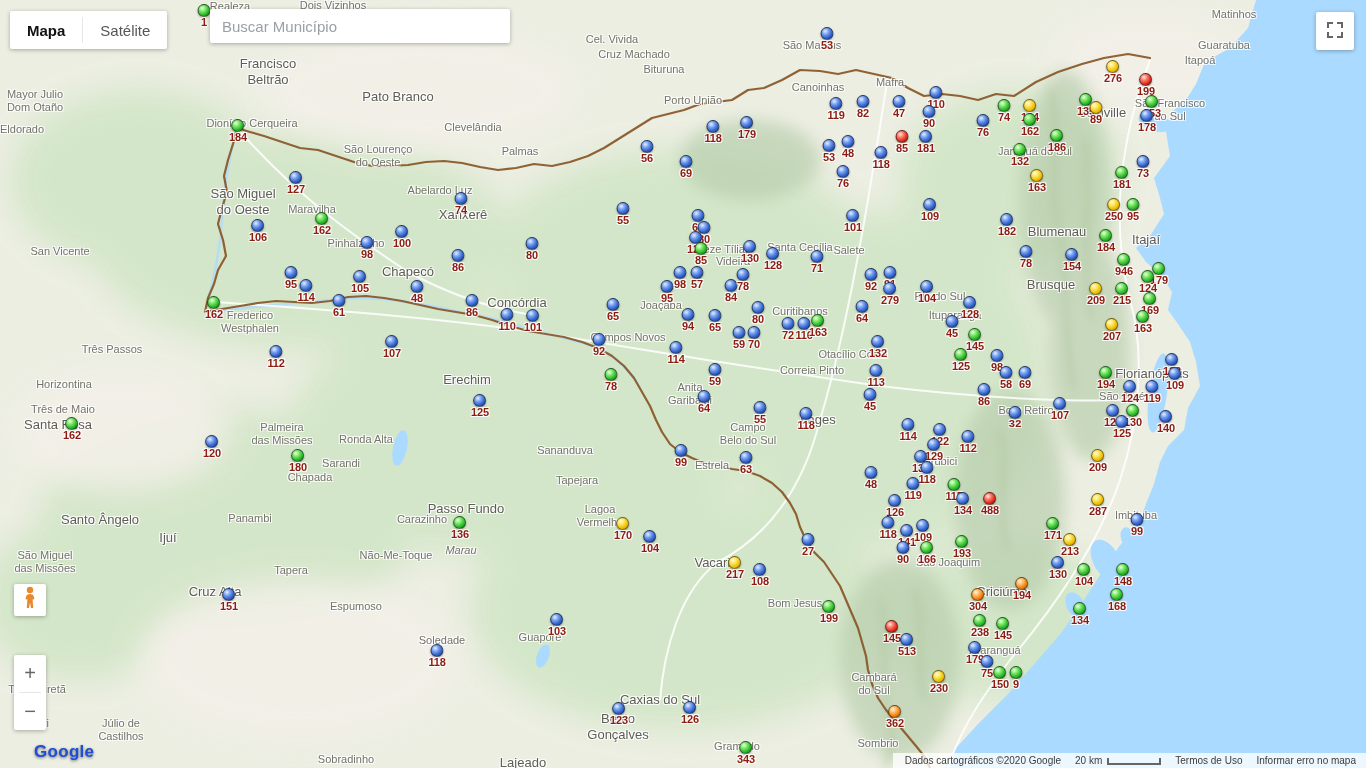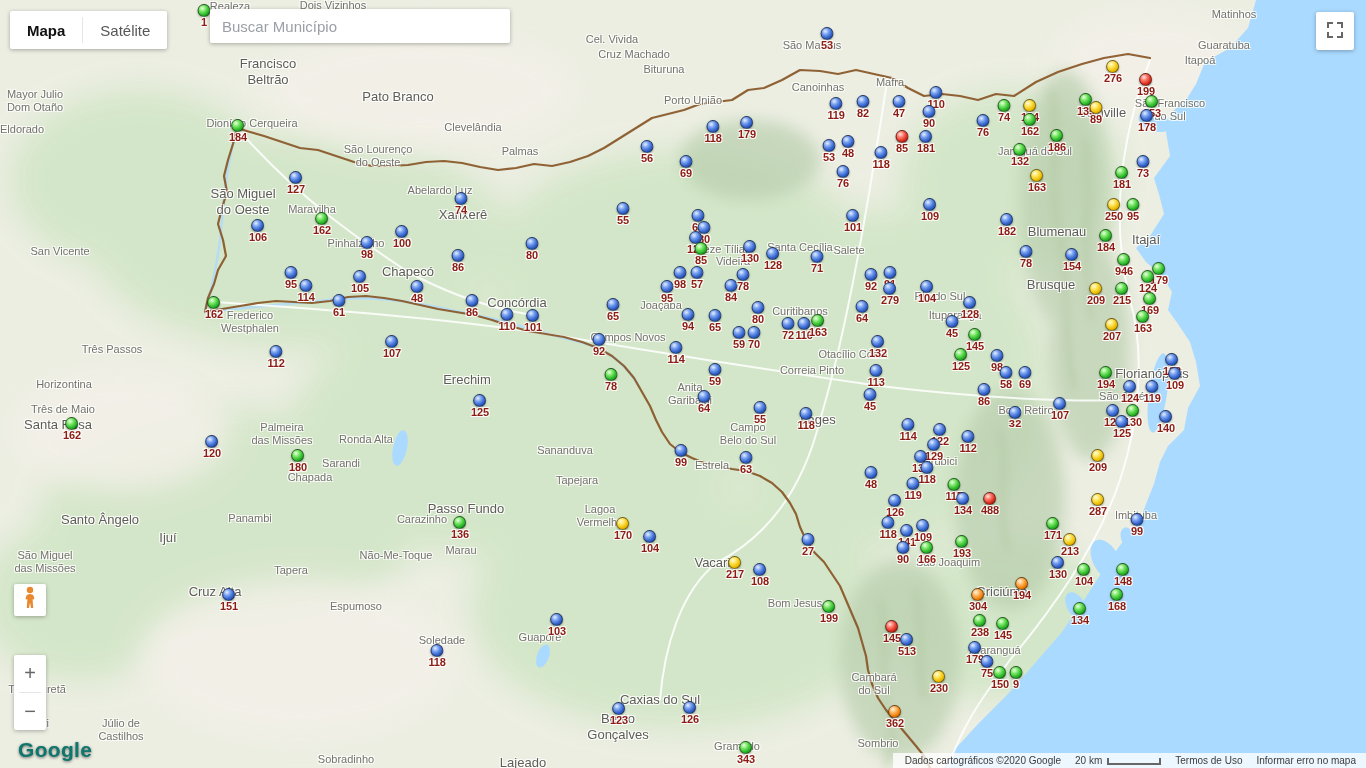--- a/index.html
+++ b/index.html
@@ -42,21 +42,21 @@
          border-radius:2px;box-shadow:0 1px 4px rgba(0,0,0,.3);z-index:10;display:flex;
          align-items:center;justify-content:center;cursor:pointer}
   .pegman{position:absolute;left:14px;bottom:152px;width:32px;height:32px;background:#fff;
           border-radius:2px;box-shadow:0 1px 4px rgba(0,0,0,.3);z-index:10;display:flex;
           align-items:center;justify-content:center;cursor:grab}
   .zoomctl{position:absolute;left:14px;bottom:38px;width:32px;background:#fff;border-radius:2px;
            box-shadow:0 1px 4px rgba(0,0,0,.3);z-index:10;display:flex;flex-direction:column}
   .zbtn{border:none;background:none;height:37px;font-size:20px;color:#666;cursor:pointer;
         font-family:inherit;padding:0}
   .z-sep{height:1px;background:#e6e6e6;margin:0 5px}
-  .glogo{position:absolute;left:18px;bottom:6px;z-index:10;color:#0f766e;font-size:21px;font-weight:bold;
+  .glogo{position:absolute;left:34px;bottom:6px;z-index:10;color:#1d4ed8;font-size:17px;font-weight:bold;
          letter-spacing:.3px;text-shadow:0 1px 3px rgba(0,0,0,.55);cursor:pointer}
   .attrib{position:absolute;right:0;bottom:0;height:15px;z-index:10;display:flex;align-items:center;
           gap:14px;padding:0 10px 0 12px;background:rgba(255,255,255,.78);font-size:10px;
           color:#3c3c3c;white-space:nowrap}
   .attrib a{color:#3c3c3c;text-decoration:none;cursor:pointer}
   .scale{display:flex;align-items:flex-end;gap:5px}
   .scale-bar{display:inline-block;width:54px;height:7px;border-left:2px solid #666;
              border-right:2px solid #666;border-bottom:2px solid #666;box-sizing:border-box;
              margin-bottom:1px}
 </style>
@@ -247,21 +247,21 @@
       <div class="city sm" style="left: 310px; top: 478px;">Chapada</div>
       <div class="city sm" style="left: 565px; top: 451px;">Sananduva</div>
       <div class="city sm" style="left: 577px; top: 481px;">Tapejara</div>
       <div class="city sm" style="left: 600px; top: 516px;">Lagoa
 Vermelha</div>
       <div class="city md" style="left: 100px; top: 520px;">Santo Ângelo</div>
       <div class="city md" style="left: 168px; top: 538px;">Ijuí</div>
       <div class="city sm" style="left: 250px; top: 519px;">Panambi</div>
       <div class="city sm" style="left: 422px; top: 520px;">Carazinho</div>
       <div class="city md" style="left: 466px; top: 509px;">Passo Fundo</div>
-      <div class="city sm" style="left: 461px; top: 551px;">Marau</div>
+      <div class="city sm" style="left: 461px; top: 551px; font-style: italic;">Marau</div>
       <div class="city sm" style="left: 396px; top: 556px;">Não-Me-Toque</div>
       <div class="city sm" style="left: 45px; top: 562px;">São Miguel
 das Missões</div>
       <div class="city md" style="left: 215px; top: 592px;">Cruz Alta</div>
       <div class="city sm" style="left: 291px; top: 571px;">Tapera</div>
       <div class="city sm" style="left: 356px; top: 607px;">Espumoso</div>
       <div class="city sm" style="left: 37px; top: 690px;">Tupanciretã</div>
       <div class="city sm" style="left: 40px; top: 724px;">Jari</div>
       <div class="city sm" style="left: 121px; top: 730px;">Júlio de
 Castilhos</div>

